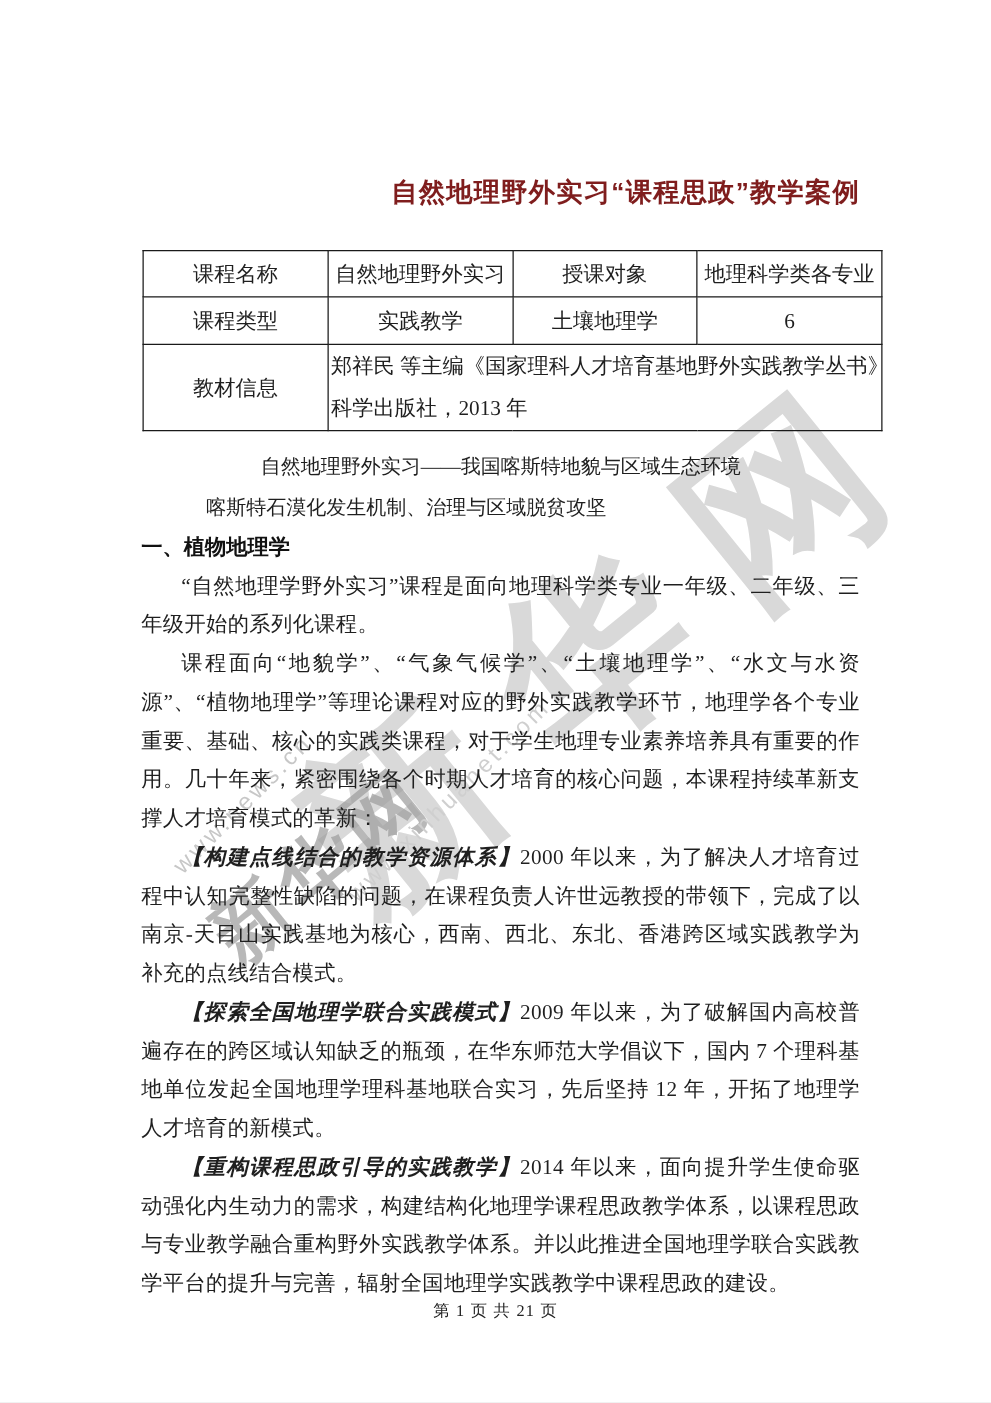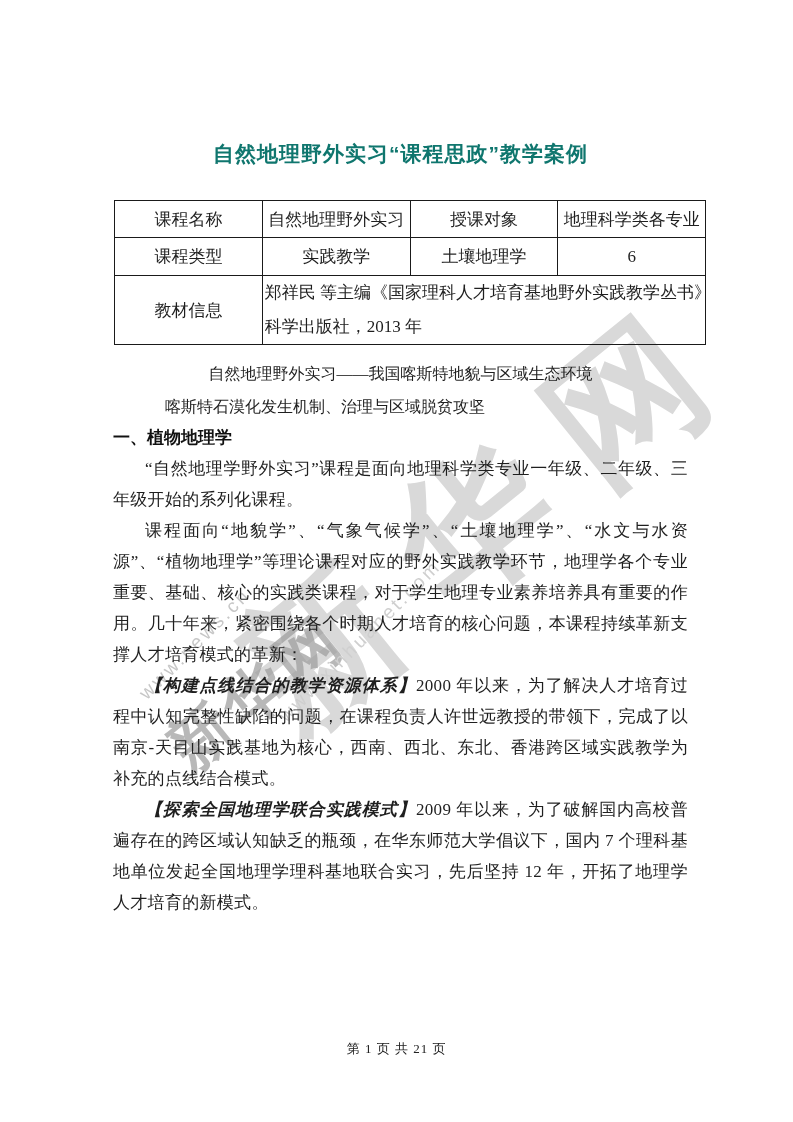--- a/index.html
+++ b/index.html
@@ -39,21 +39,21 @@
   .wm-url-1 { left: 85px;  top: 633px; width: 220px; color: #c7c7c7; }
   .wm-url-2 { left: 200px; top: 630px; width: 320px; color: #cfcfcf; }
 
   
   .content { position: relative; z-index: 1; padding: 140px 105px 0 113px; }
 
   .doc-title {
     margin: 0 0 32px 0;
     font-family: "Liberation Sans", "DejaVu Sans", sans-serif;
     font-size: 21px; font-weight: 700;
-    text-align: center; letter-spacing: 1px; color: #0f766e;
+    text-align: right; letter-spacing: 1px; color: #7f1d1d;
   }
 
   table.info-table {
     border-collapse: collapse; table-layout: fixed;
     width: 592px; margin-left: 1px;
   }
   table.info-table td {
     border: 1.5px solid #1a1a1a;
     text-align: center; vertical-align: middle;
     font-size: 17px; padding: 0 2px;
@@ -143,18 +143,21 @@
     </p>
 
     <p class="body-para">
       <span class="lead">【构建点线结合的教学资源体系】</span><span>2000 年以来，为了解决人才培育过程中认知完整性缺陷的问题，在课程负责人许世远教授的带领下，完成了以南京-天目山实践基地为核心，西南、西北、东北、香港跨区域实践教学为补充的点线结合模式。</span>
     </p>
 
     <p class="body-para">
       <span class="lead">【探索全国地理学联合实践模式】</span><span>2009 年以来，为了破解国内高校普遍存在的跨区域认知缺乏的瓶颈，在华东师范大学倡议下，国内 7 个理科基地单位发起全国地理学理科基地联合实习，先后坚持 12 年，开拓了地理学人才培育的新模式。</span>
     </p>
 
+    <p class="body-para">
+      <span class="lead">【重构课程思政引导的实践教学】</span><span>2014 年以来，面向提升学生使命驱动强化内生动力的需求，构建结构化地理学课程思政教学体系，以课程思政与专业教学融合重构野外实践教学体系。并以此推进全国地理学联合实践教学平台的提升与完善，辐射全国地理学实践教学中课程思政的建设。</span>
+    </p>
 
   </div>
 
   <div class="page-footer">第 1 页 共 21 页</div>
 
 </div>
 
 </body></html>

